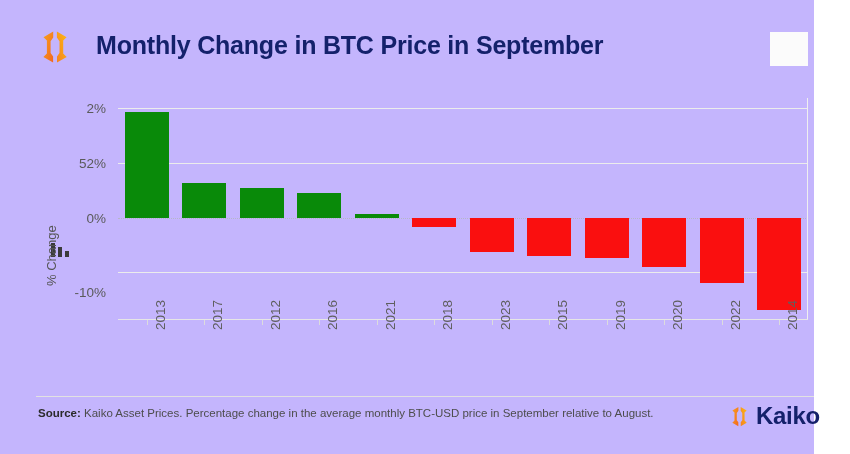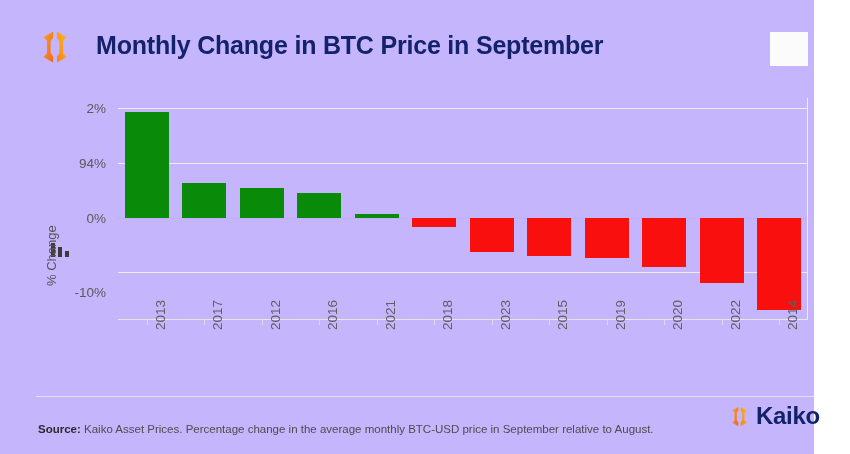--- a/index.html
+++ b/index.html
@@ -82,21 +82,21 @@
     white-space: nowrap;
   }
 
   
   .footer-rule {
     position: absolute; left: 36px; top: 396px; width: 778px; height: 1px;
     background: #e2e2e2;
   }
   .footer-note {
     position: absolute; left: 38px; top: 407px;
-    font-size: 11.5px; color: #4d4d4d; white-space: nowrap; margin-top: 16px;
+    font-size: 11.5px; color: #4d4d4d; white-space: nowrap;
   }
   .footer-note b { color: #2b2b2b; font-weight: bold; }
   .footer-logo {
     position: absolute; left: 729px; top: 402px;
     display: flex; align-items: center; gap: 6px;
   }
   .footer-logo svg { display: block; width: 21px; height: 21px; }
   .footer-logo .wordmark {
     font-size: 24px; font-weight: bold; color: #14216b; letter-spacing: -0.3px;
   }
@@ -134,21 +134,21 @@
         <rect x="1" y="1" width="4" height="14" fill="#3b3b3b"></rect>
         <rect x="8" y="5" width="4" height="10" fill="#3b3b3b"></rect>
         <rect x="15" y="9" width="4" height="6" fill="#3b3b3b"></rect>
       </svg>
     </div>
 
     <div class="yaxis-title">% Change</div>
 
     <div class="ylabels">
       <div class="ylabel" style="top:18px;">2%</div>
-      <div class="ylabel" style="top:73px;">94%</div>
+      <div class="ylabel" style="top:73px;">52%</div>
       <div class="ylabel" style="top:128px;">0%</div>
       <div class="ylabel" style="top:182px;margin-top:20px;">-10%</div>
     </div>
 
     <div class="plot">
       <div class="gridline" style="top:18px;"></div>
       <div class="gridline" style="top:73px;"></div>
       <div class="gridline" style="top:182px;"></div>
       <div class="zeroline" style="top:128px;"></div>
       <div class="plot-border-right"></div>

